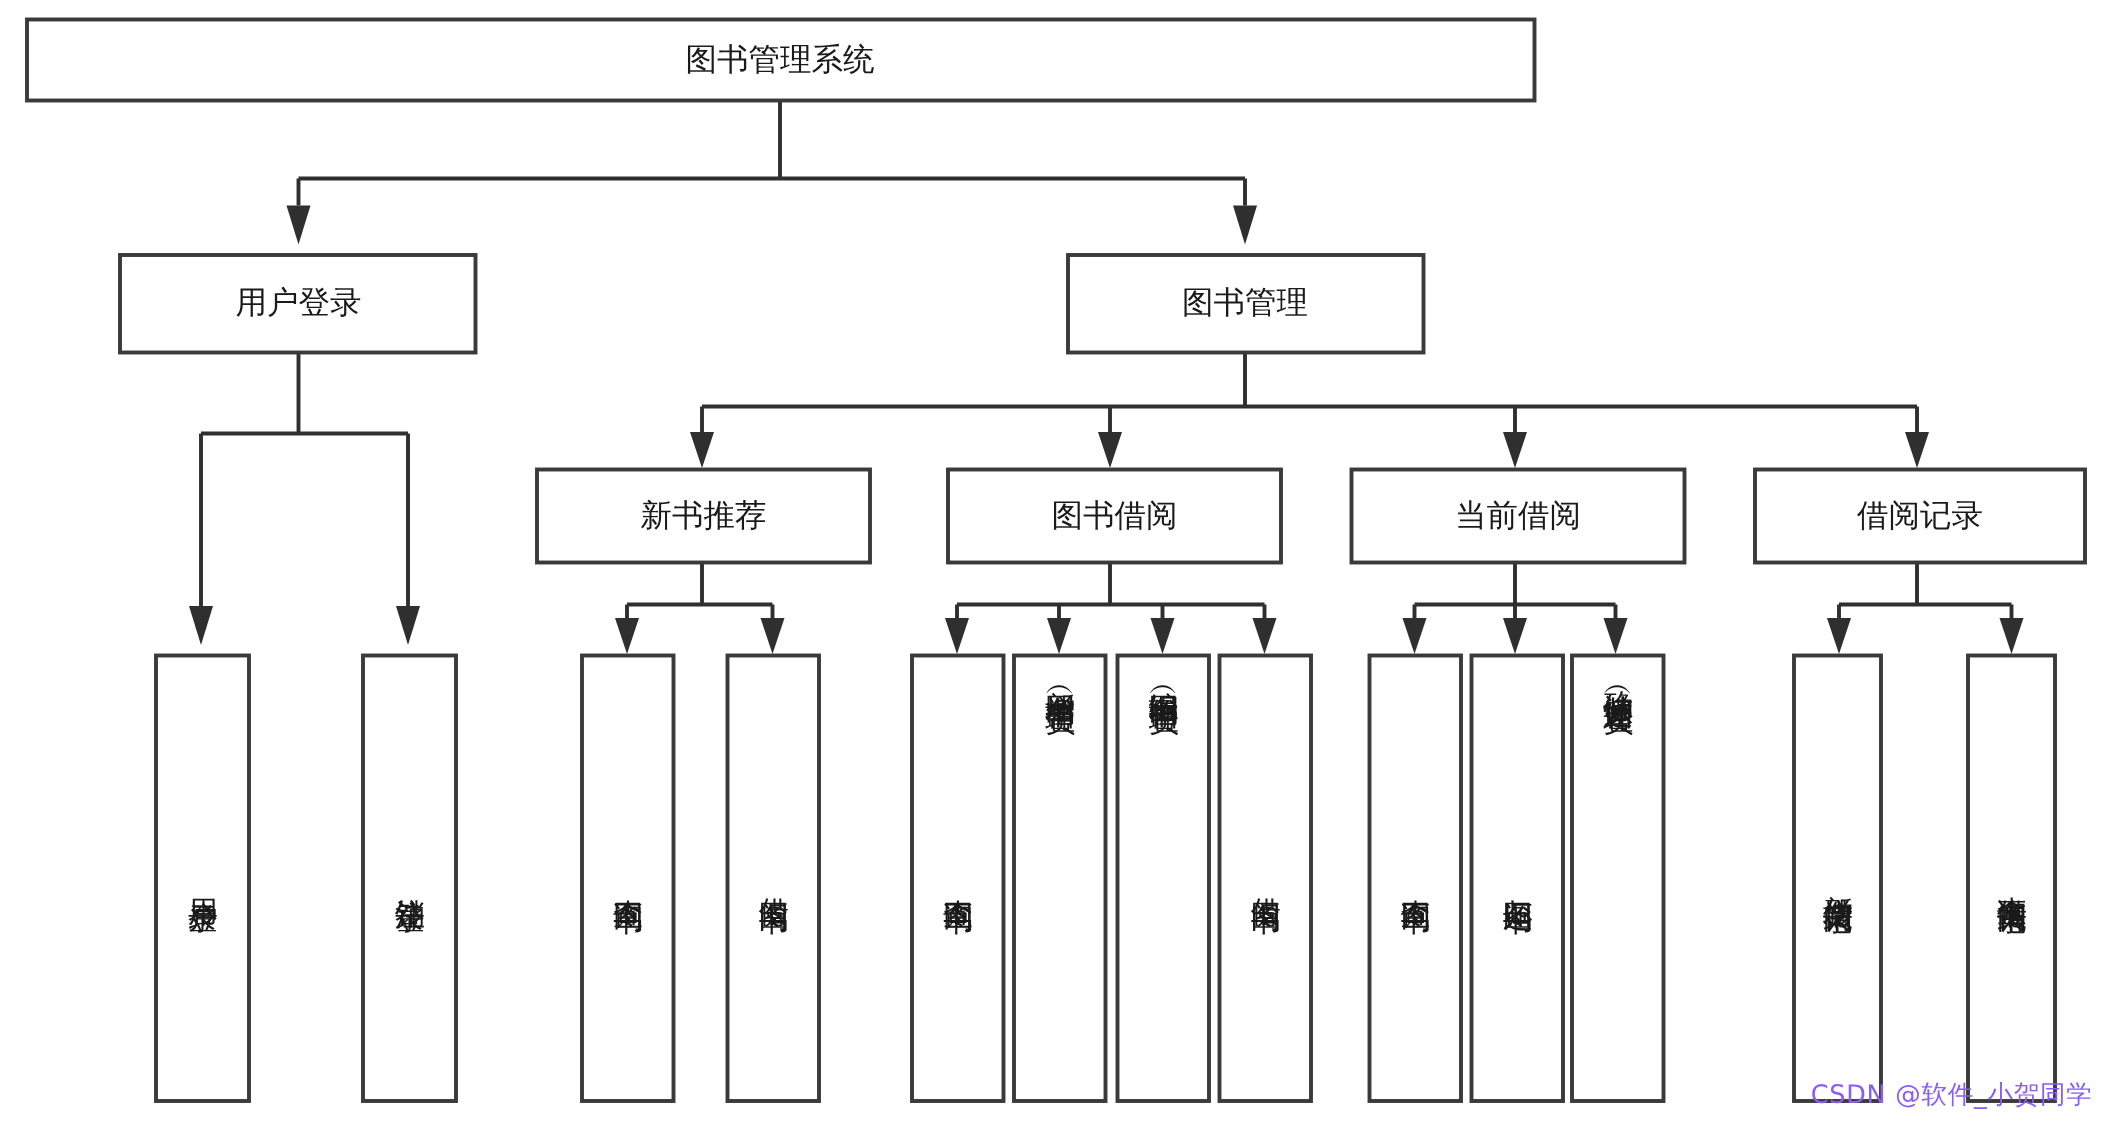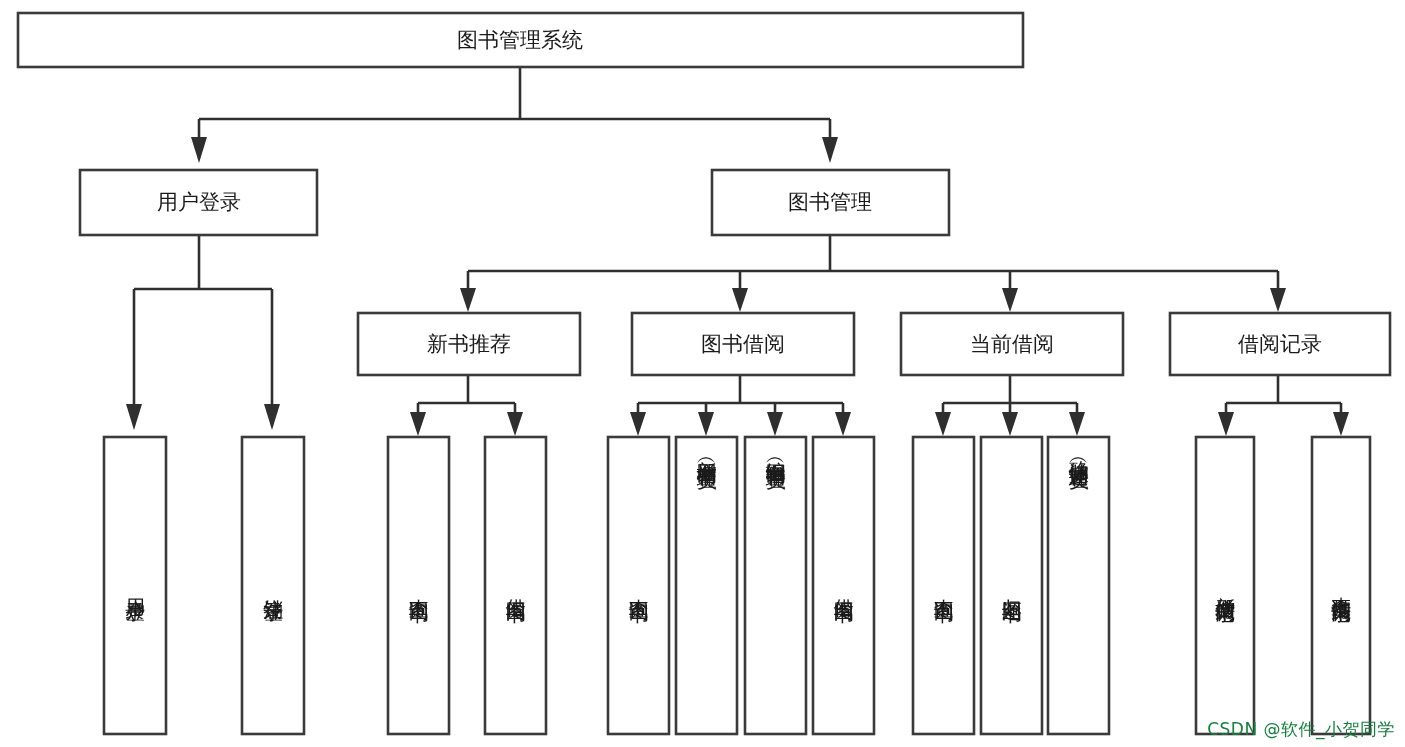--- a/index.html
+++ b/index.html
@@ -72,21 +72,21 @@
     letter-spacing: 1.5px;
     color: #1a1a1a;
     white-space: nowrap;
     font-family: "DejaVu Sans", "Liberation Sans", sans-serif;
   }
   .watermark {
     position: absolute;
     right: 10px;
     bottom: 6px;
     font-size: 17px;
-    color: #15803d;
+    color: #8b5cf6;
     font-family: "DejaVu Sans", "Liberation Sans", sans-serif;
     white-space: nowrap;
     letter-spacing: 0.5px;
   }
 </style>
 </head>
 <body>
 
 <div id="diagram-root">
 

